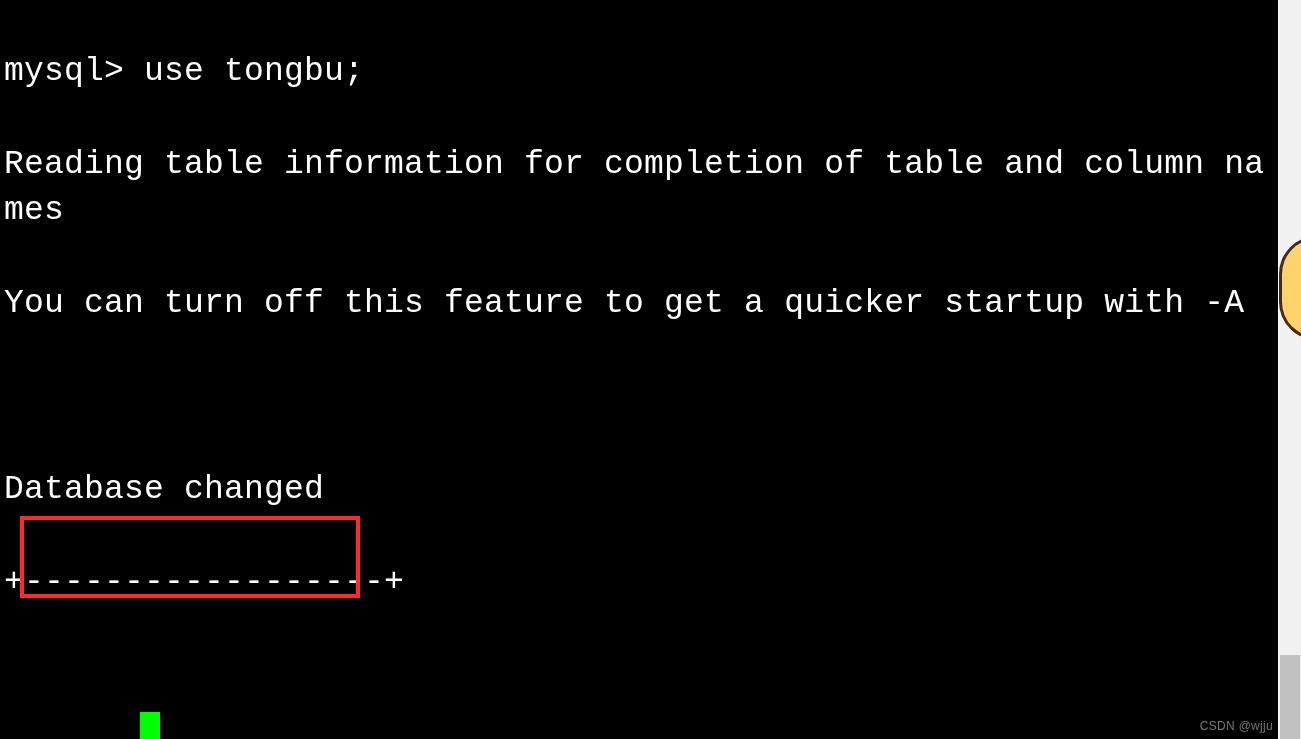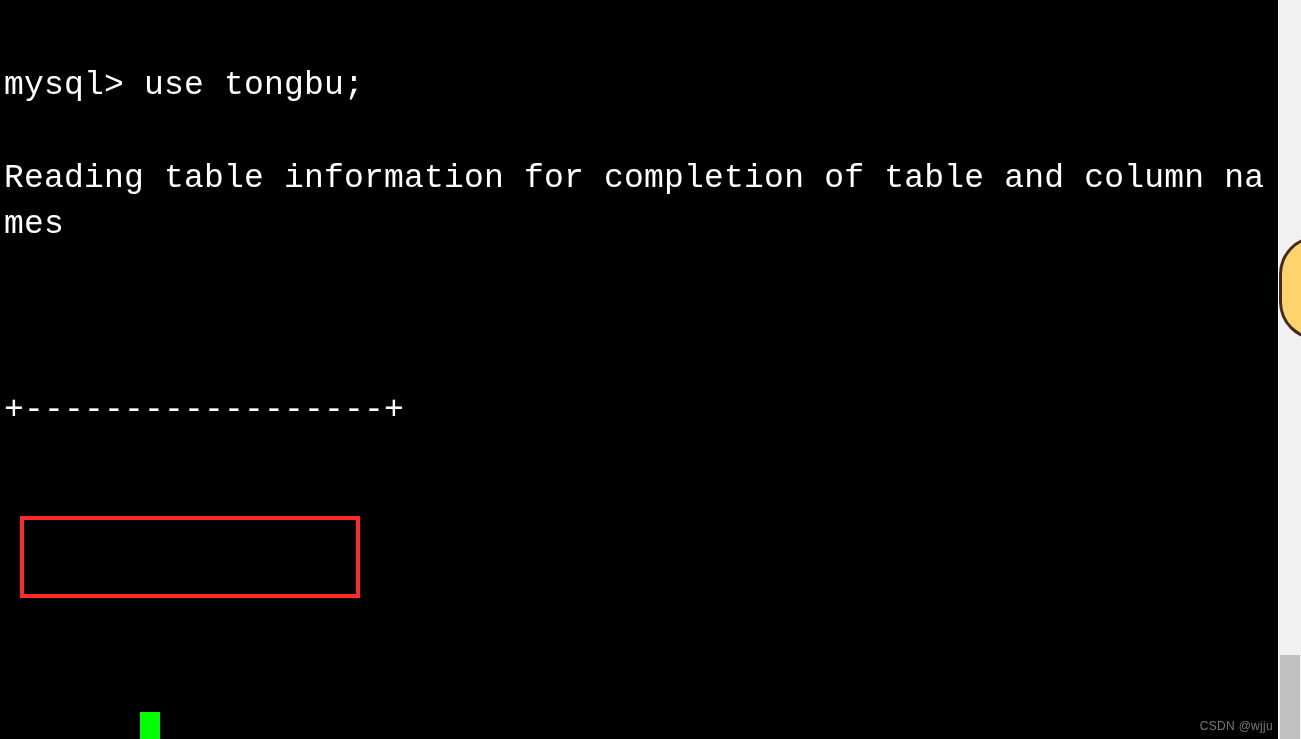--- a/index.html
+++ b/index.html
@@ -18,21 +18,21 @@
       position: absolute;
       top: 0;
       left: 0;
       width: 1278px;
       height: 739px;
       background: #000000;
       color: #ffffff;
       font-family: "Courier New", Courier, monospace;
       font-size: 33px;
       line-height: 1.41;
-      padding: 16px 2px 0 4px;
+      padding: 2px 2px 0 4px;
       white-space: pre-wrap;
       word-break: break-all;
       letter-spacing: 0.2px;
     }
     .highlight-box {
       position: absolute;
       border: 4px solid #ff2a2a;
       left: 20px;
       top: 516px;
       width: 340px;
@@ -89,21 +89,25 @@
     }
   </style>
 </head>
 <body>
 
 <div class="terminal">
 <span>mysql&gt; use tongbu;
 </span>
 <span>Reading table information for completion of table and column names
 </span>
+<span>You can turn off this feature to get a quicker startup with -A
+</span>
 <span>
+</span>
+<span>Database changed
 </span>
 <span>+------------------+
 </span>
 
 
 
 
 
 <span>
 </span>

